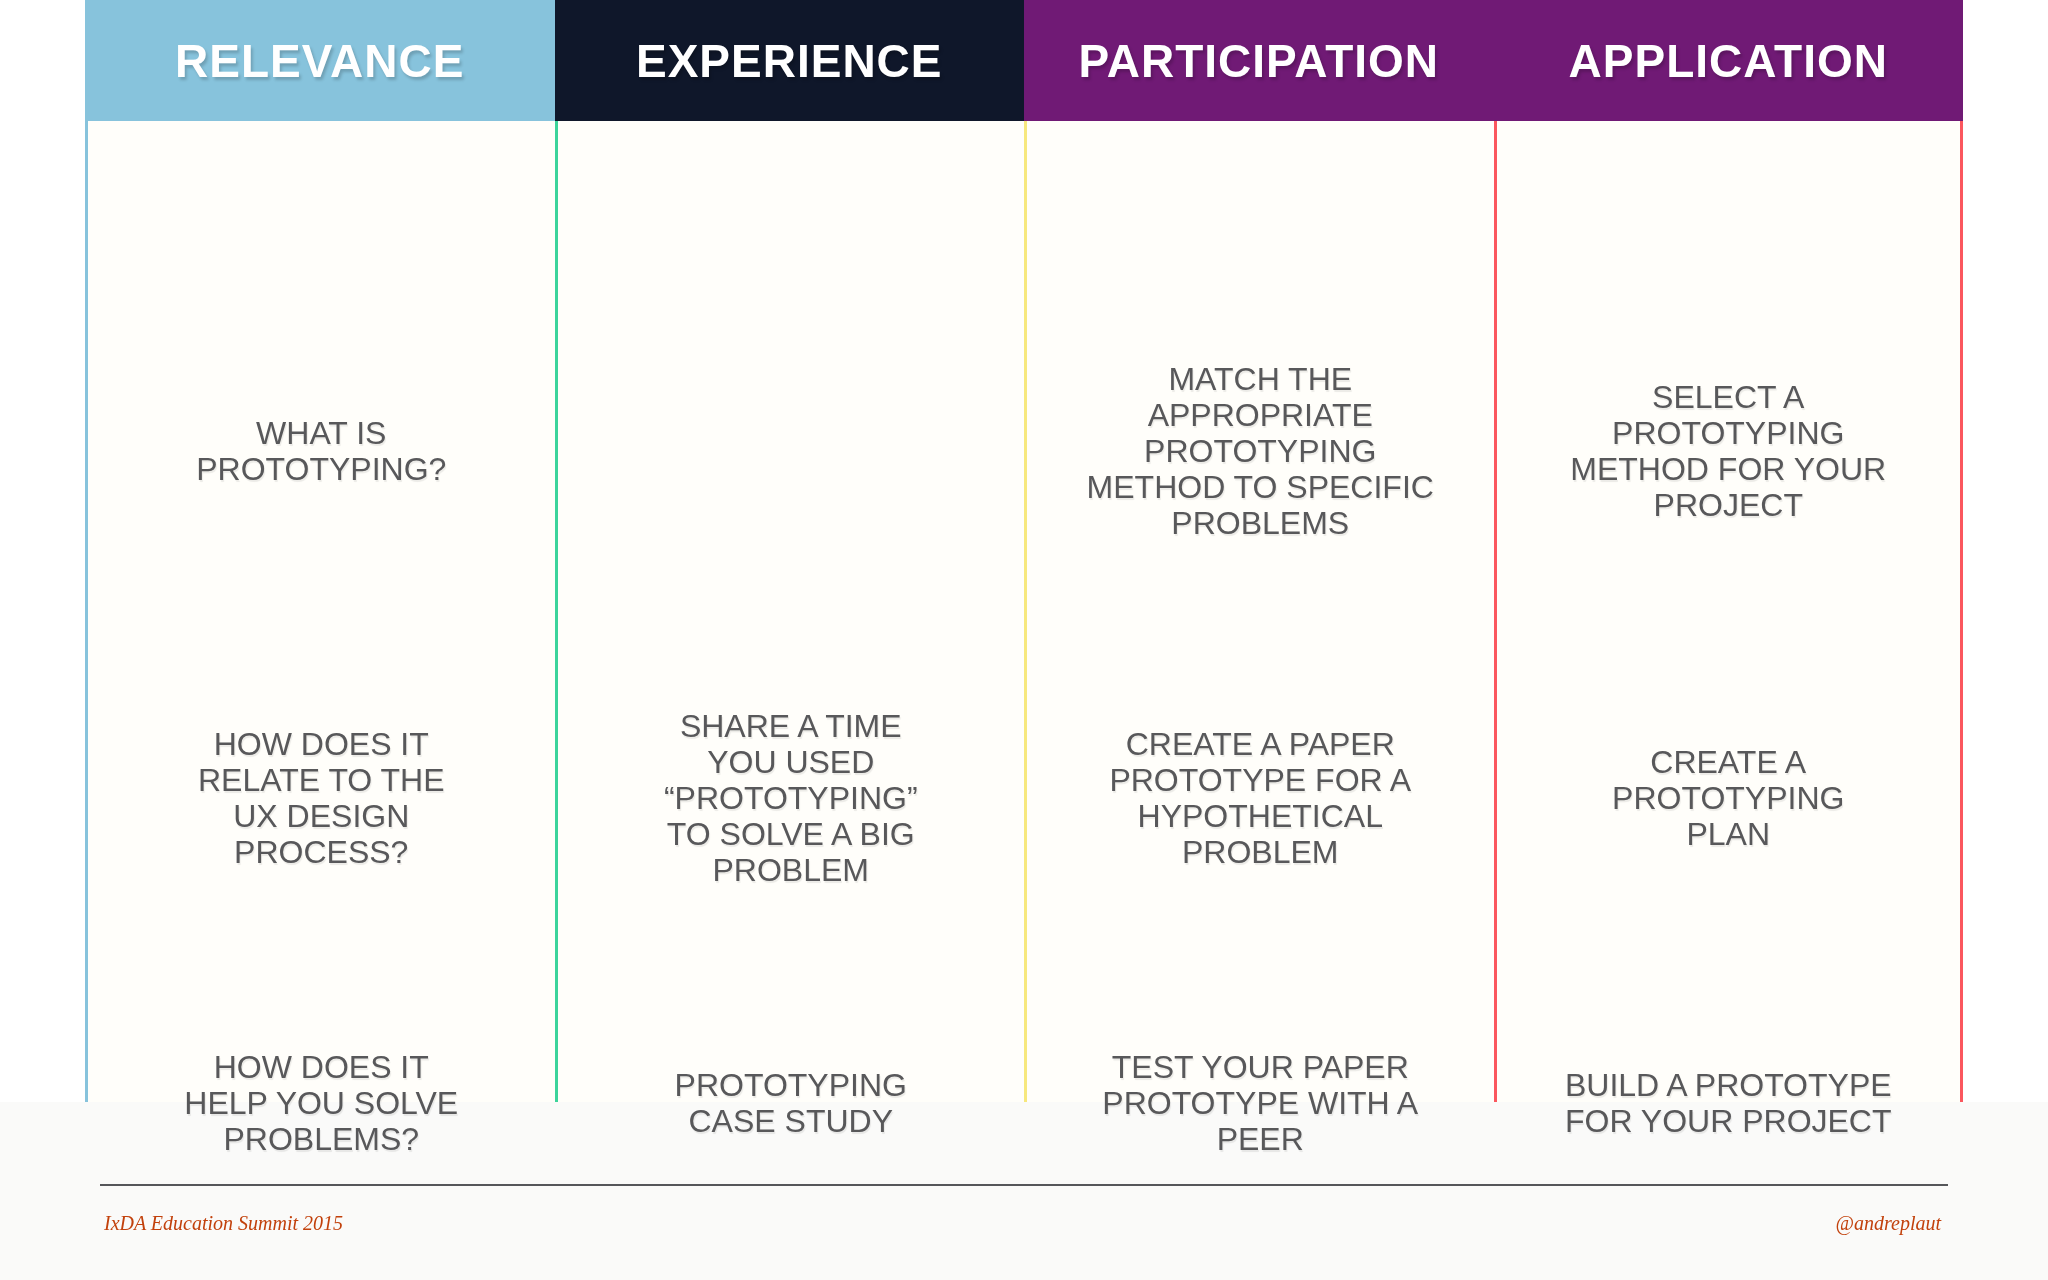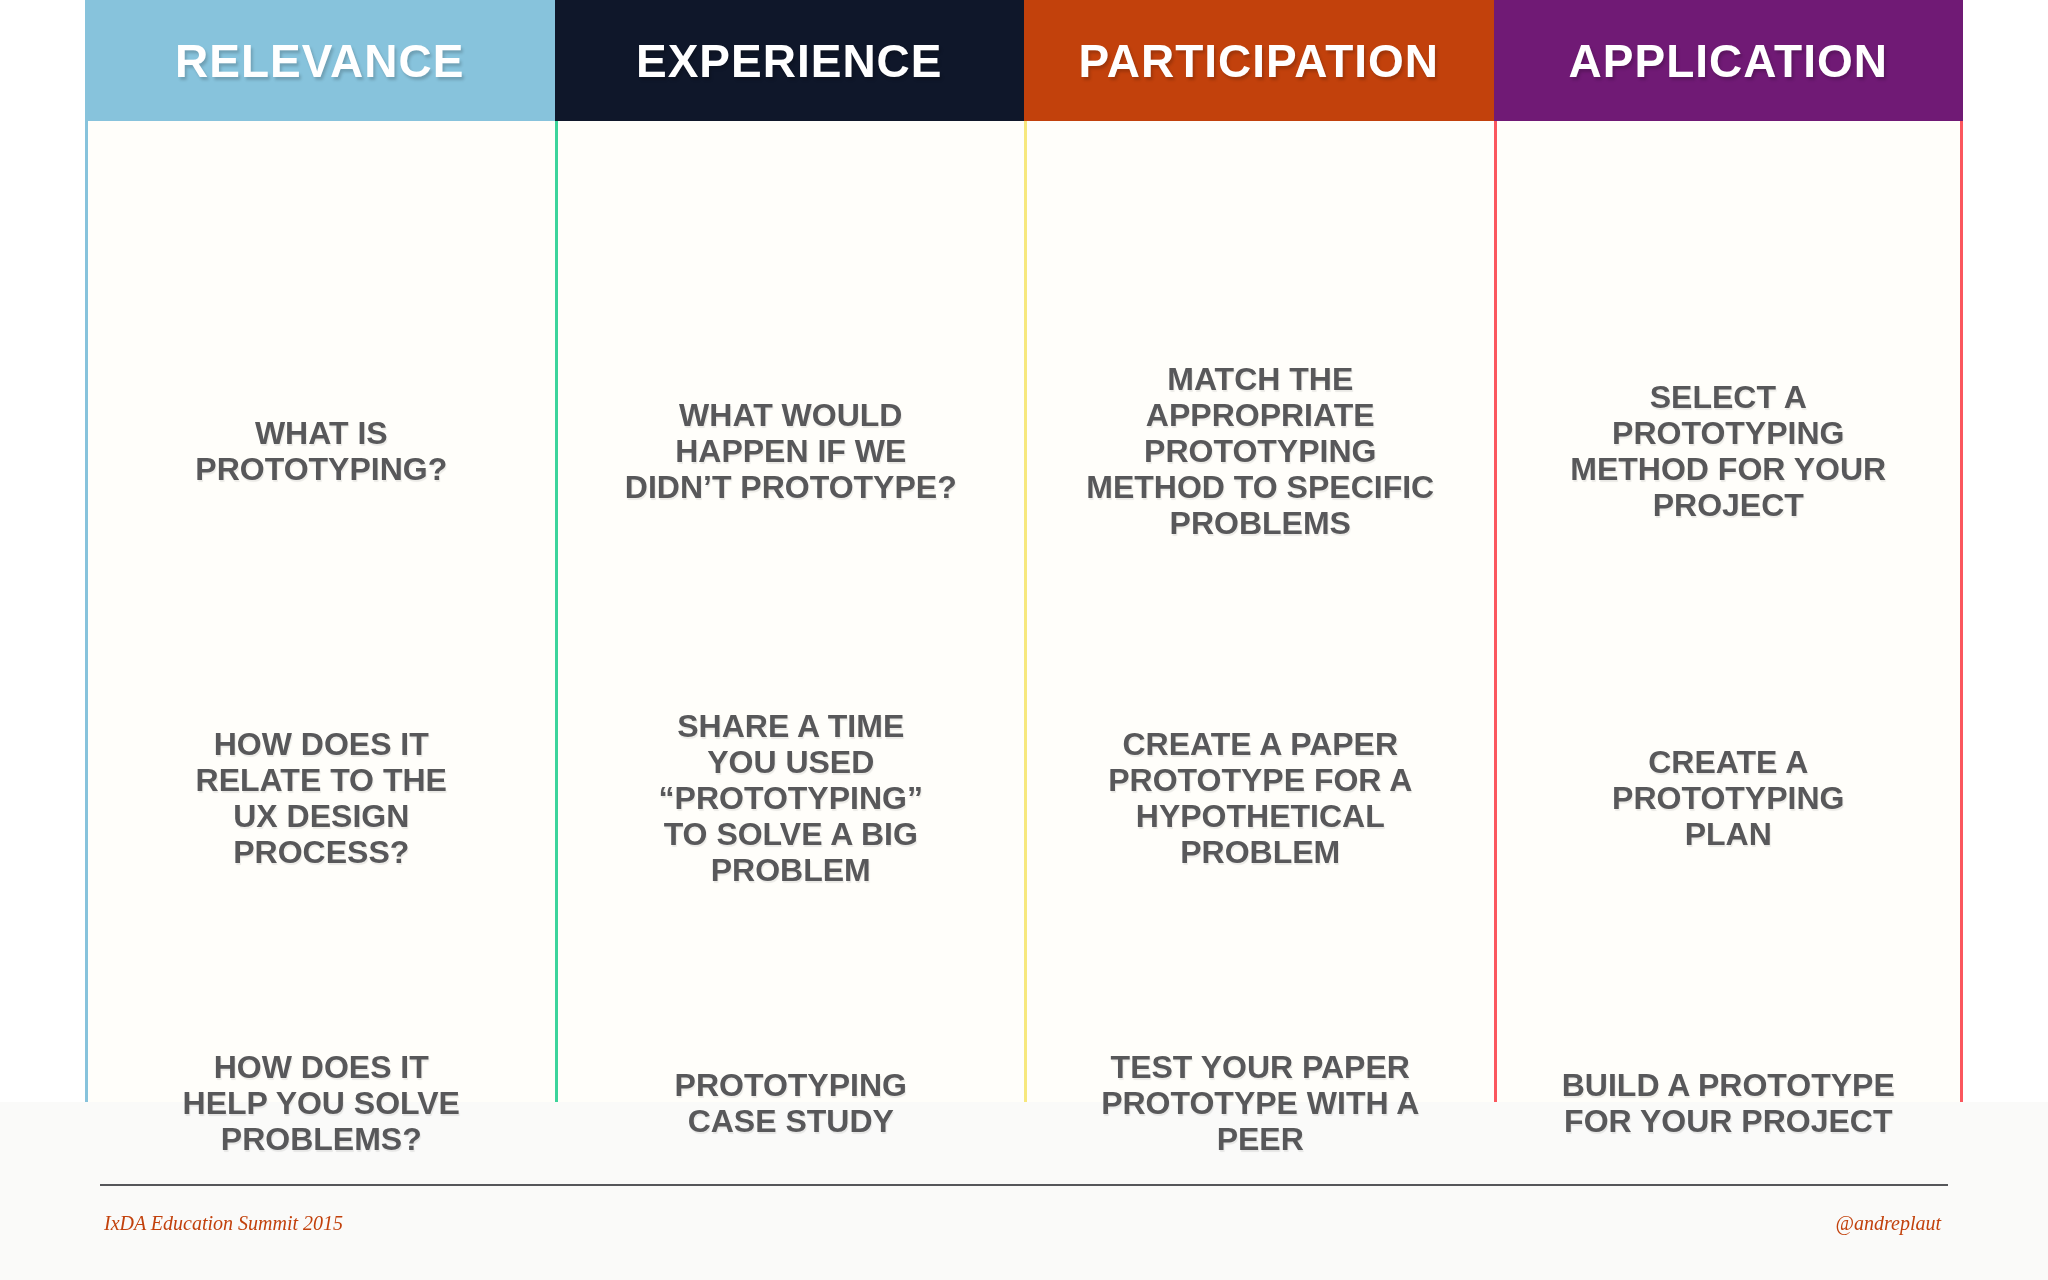--- a/index.html
+++ b/index.html
@@ -38,21 +38,21 @@
     background: #fffefa;
     border-left: 3px solid transparent;
   }
   .col-body.last { border-right: 3px solid transparent; }
 
   .cell {
     position: absolute; left: 10px; right: 10px;
     transform: translateY(-50%);
     text-align: center;
     color: #58585a;
-    font-size: 32px; font-weight: bold;
+    font-size: 32px; font-weight: normal;
     line-height: 36px;
     white-space: pre-line;
     text-shadow: 1px 2px 1px rgba(0,0,0,0.08);
   }
   .r0 { top: 330px; }
   .r1 { top: 677px; }
   .r2 { top: 982px; }
 
   .footer-rule {
     position: absolute; left: 100px; top: 1184px;
@@ -93,35 +93,32 @@
 HELP YOU SOLVE
 PROBLEMS?</div>
       </div>
     </div>
 
     <div class="col">
       <div class="col-header" style="background-color: #0f172a;">
         <span>EXPERIENCE</span>
       </div>
       <div class="col-body" style="border-left-color: rgb(60, 212, 155);">
-        <div class="cell r0">WHAT WOULD
-HAPPEN IF WE
-DIDN’T PROTOTYPE?</div>
         <div class="cell r1">SHARE A TIME
 YOU USED
 “PROTOTYPING”
 TO SOLVE A BIG
 PROBLEM</div>
         <div class="cell r2">PROTOTYPING
 CASE STUDY</div>
       </div>
     </div>
 
     <div class="col">
-      <div class="col-header" style="background-color: #c2410c;">
+      <div class="col-header" style="background-color: #701a75;">
         <span>PARTICIPATION</span>
       </div>
       <div class="col-body" style="border-left-color: rgb(247, 232, 125);">
         <div class="cell r0">MATCH THE
 APPROPRIATE
 PROTOTYPING
 METHOD TO SPECIFIC
 PROBLEMS</div>
         <div class="cell r1">CREATE A PAPER
 PROTOTYPE FOR A

